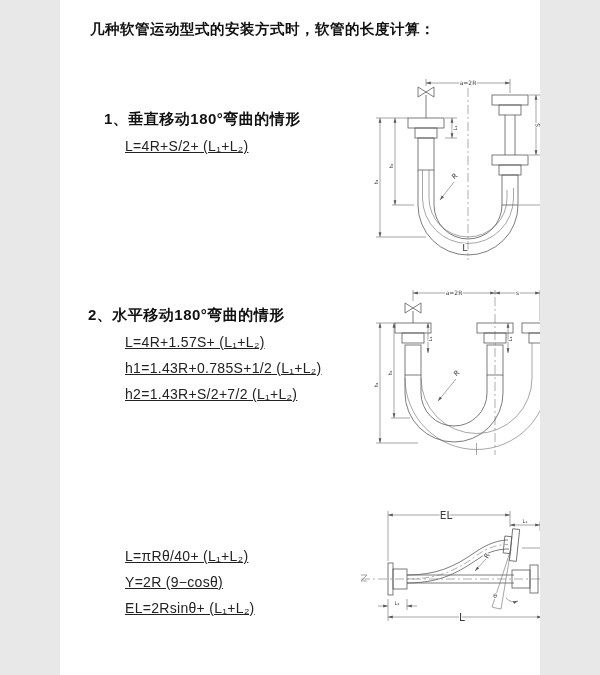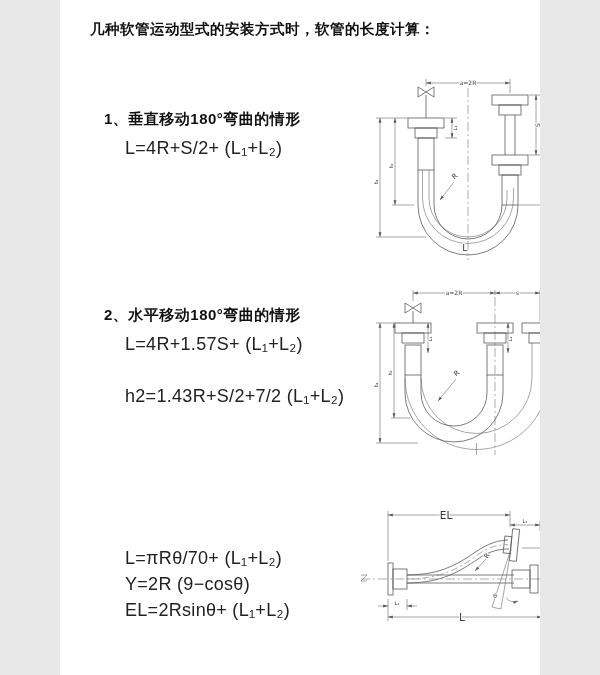--- a/index.html
+++ b/index.html
@@ -9,21 +9,21 @@
     overflow:hidden;margin:0 auto;
   }
   .title{
     position:absolute;left:30px;top:20px;font-size:14.5px;font-weight:bold;
     letter-spacing:0.5px;color:#111;
   }
   .sec-heading{
     position:absolute;font-size:15px;font-weight:bold;color:#111;letter-spacing:0.5px;
   }
   .formula{
-    position:absolute;font-size:18px;color:#222;letter-spacing:0.3px;
+    position:absolute;font-size:14px;color:#222;letter-spacing:0.3px;text-decoration:underline;
   }
   svg{position:absolute;}
   svg .ln{stroke:#5a5a5c;stroke-width:0.8;fill:none;}
   svg .thin{stroke:#6a6a6c;stroke-width:0.6;fill:none;}
   svg .cl{stroke:#777;stroke-width:0.6;fill:none;stroke-dasharray:9 3 2 3;}
   svg .dash{stroke:#777;stroke-width:0.6;fill:none;stroke-dasharray:7 3 2 3;}
   svg text{
     font-family:"DejaVu Sans",sans-serif;fill:#3a3a3a;
     paint-order:stroke;stroke:#ffffff;stroke-width:2px;stroke-linejoin:round;
   }
@@ -36,25 +36,26 @@
 </head>
 <body>
 
 <div class="page">
 
   <div class="title">几种软管运动型式的安装方式时，软管的长度计算：</div>
 
   <div class="sec-heading" style="left:44px;top:110px">1、垂直移动180°弯曲的情形</div>
   <div class="formula" style="left:65px;top:138px">L=4R+S/2+ (L₁+L₂)</div>
 
-  <div class="sec-heading" style="left:44px;top:306px">2、水平移动180°弯曲的情形</div>
+  <div class="sec-heading" style="left:28px;top:306px">2、水平移动180°弯曲的情形</div>
   <div class="formula" style="left:65px;top:334px">L=4R+1.57S+ (L₁+L₂)</div>
+  <div class="formula" style="left:65px;top:360px">h1=1.43R+0.785S+1/2 (L₁+L₂)</div>
   <div class="formula" style="left:65px;top:386px">h2=1.43R+S/2+7/2 (L₁+L₂)</div>
 
-  <div class="formula" style="left:65px;top:548px">L=πRθ/70+ (L₁+L₂)</div>
+  <div class="formula" style="left:65px;top:548px">L=πRθ/40+ (L₁+L₂)</div>
   <div class="formula" style="left:65px;top:574px">Y=2R (9−cosθ)</div>
   <div class="formula" style="left:65px;top:600px">EL=2Rsinθ+ (L₁+L₂)</div>
 
   <svg style="left:308px;top:70px" width="272" height="192" viewBox="0 0 272 192">
     <defs>
       <marker id="ar1" markerWidth="9" markerHeight="6" refX="8" refY="3" orient="auto-start-reverse">
         <path d="M0,0.6 L8,3 L0,5.4 Z" fill="#5a5a5c"></path>
       </marker>
       <pattern id="hp1" patternUnits="userSpaceOnUse" width="3" height="3">
         <path d="M0,3 l3,-3" stroke="#8a8a8c" stroke-width="0.5"></path>

